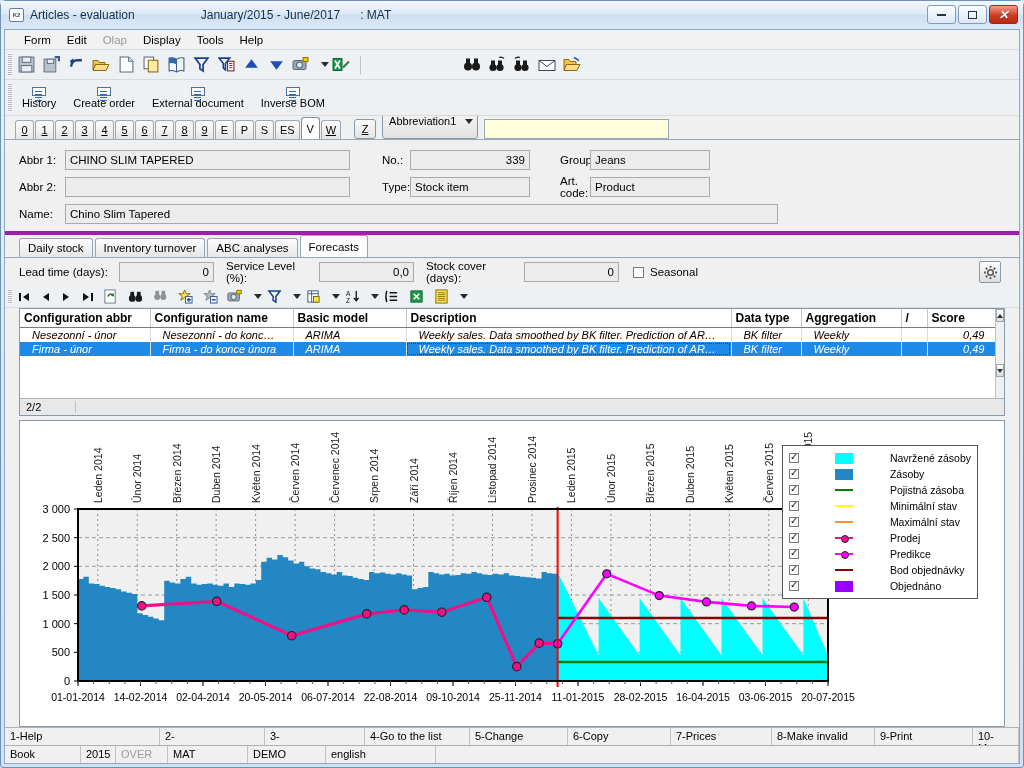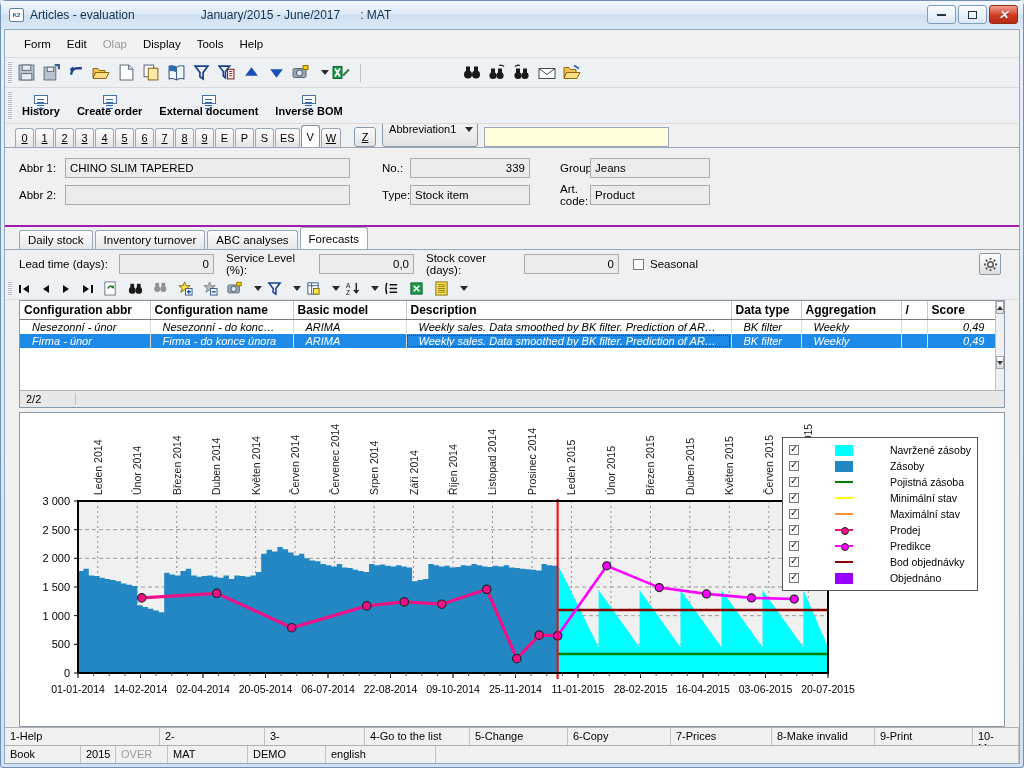--- a/index.html
+++ b/index.html
@@ -32,32 +32,32 @@
   .ic-min { width:9px; height:3px; border-bottom:2px solid #234; }
   .ic-max { width:9px; height:8px; border:1.5px solid #234; }
   .ic-cls { color:#fff; font-size:12px; font-weight:bold; line-height:10px;
             text-shadow:0 1px 0 #7d1c08; }
 
   
   .client { position:absolute; left:3px; right:3px; top:28px; bottom:3px;
             background:#f0f0f0; border:1px solid #8ea9c4; display:flex; flex-direction:column; }
 
   
-  .menubar { height:28px; display:flex; align-items:center; gap:2px; padding-left:12px;
+  .menubar { height:20px; display:flex; align-items:center; gap:2px; padding-left:12px;
              background:#f2f2f2; border-bottom:1px solid #dcdcdc; }
   .menubar span { padding:2px 7px; font-size:11.5px; }
   .menubar span.disabled { color:#9a9a9a; }
 
   
   .tb { background:#eef1f4; display:flex; align-items:center; padding-left:10px;
         border-bottom:1px solid #dadada; position:relative; }
   .tb::before { content:""; position:absolute; left:3px; top:3px; bottom:3px; width:4px;
                 background:repeating-linear-gradient(#f7f7f7 0 1px,#b8b8b8 1px 2px); }
   .tb1 { height:30px; }
-  .tb2 { height:36px;font-weight:bold; }
+  .tb2 { height:36px; }
   .ti { width:22px; height:22px; margin-right:3px; position:relative;
         display:flex; align-items:center; justify-content:center; }
   .sep { width:1px; height:18px; background:#c3c3c3; margin:0 5px; }
   .bigbtn { display:flex; flex-direction:column; align-items:center; width:auto;
             padding:0 7px; }
   .bigbtn .lbl { font-size:11px; margin-top:1px; }
   .docico { width:14px; height:16px; background:#fff; border:1px solid #4a6fa5;
             position:relative; }
   .docico::after { content:""; position:absolute; left:2px; top:3px; right:3px; height:1px;
                    box-shadow:0 0 0 0 #2f6bb0, 0 3px 0 0 #2f6bb0, 0 6px 0 0 #2f6bb0, 0 9px 0 0 #2f6bb0;
@@ -78,21 +78,21 @@
   .abbrsel { height:36px; margin-left:6px; padding:0 4px 0 6px; min-width:96px;
              border:1px solid #8a99a8; border-radius:3px;
              background:linear-gradient(#fcfcfc,#e2e2e2); display:flex;
              align-items:center; justify-content:space-between; font-size:11px; }
   .caret { width:0; height:0; border-left:4px solid transparent; border-right:4px solid transparent;
            border-top:5px solid #2a2a2a; margin-left:7px; }
   .abbrinput { height:20px; margin-left:6px; width:185px; background:#ffffdd;
                border:1px solid #9aa7b4; }
 
   
-  .hdr { background:#f0f0f0; padding:8px 0 15px 0; border-bottom:2px solid #a21caf; }
+  .hdr { background:#f0f0f0; padding:8px 0 6px 0; border-bottom:4px solid #a21caf; }
   .row { display:flex; align-items:center; height:23px; margin-bottom:4px; }
   .lab { font-size:11.5px; }
   .fld { height:20px; border:1px solid #a9a9a9; background:#ececec; display:flex;
          align-items:center; padding:0 4px; font-size:11.5px; }
   .fld.r { justify-content:flex-end; }
 
   
   .atabs { display:flex; align-items:flex-end; height:22px; padding-left:14px;
            background:#f0f0f0; }
   .at { height:19px; padding:0 8px; margin-right:2px; border:1px solid #98a5b2;
@@ -394,20 +394,24 @@
         <span class="lab" style="width:60px;padding-left:30px">Group:</span>
         <span class="fld" style="width:120px">Jeans</span>
       </div>
       <div class="row">
         <span class="lab" style="width:60px;padding-left:14px">Abbr 2:</span>
         <span class="fld" style="width:285px"></span>
         <span class="lab" style="width:60px;padding-left:32px">Type:</span>
         <span class="fld" style="width:120px">Stock item</span>
         <span class="lab" style="width:60px;padding-left:30px">Art. code:</span>
         <span class="fld" style="width:120px">Product</span>
+      </div>
+      <div class="row" style="margin-bottom:0">
+        <span class="lab" style="width:60px;padding-left:14px">Name:</span>
+        <span class="fld" style="width:713px">Chino Slim Tapered</span>
       </div>
     </div>
 
     <div class="atabs">
       <div class="at">Daily stock</div>
       <div class="at">Inventory turnover</div>
       <div class="at">ABC analyses</div>
       <div class="at on">Forecasts</div>
     </div>
     <div class="atline"></div>

